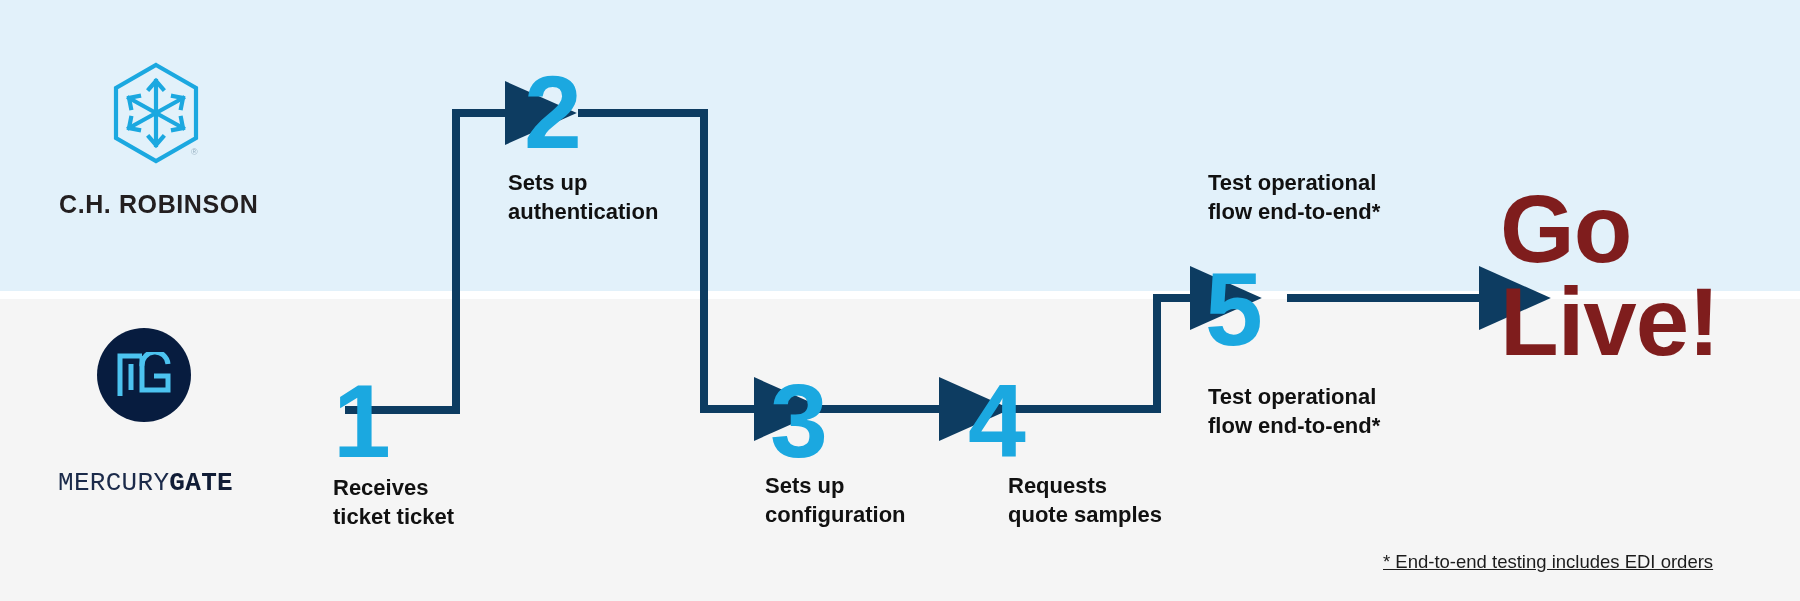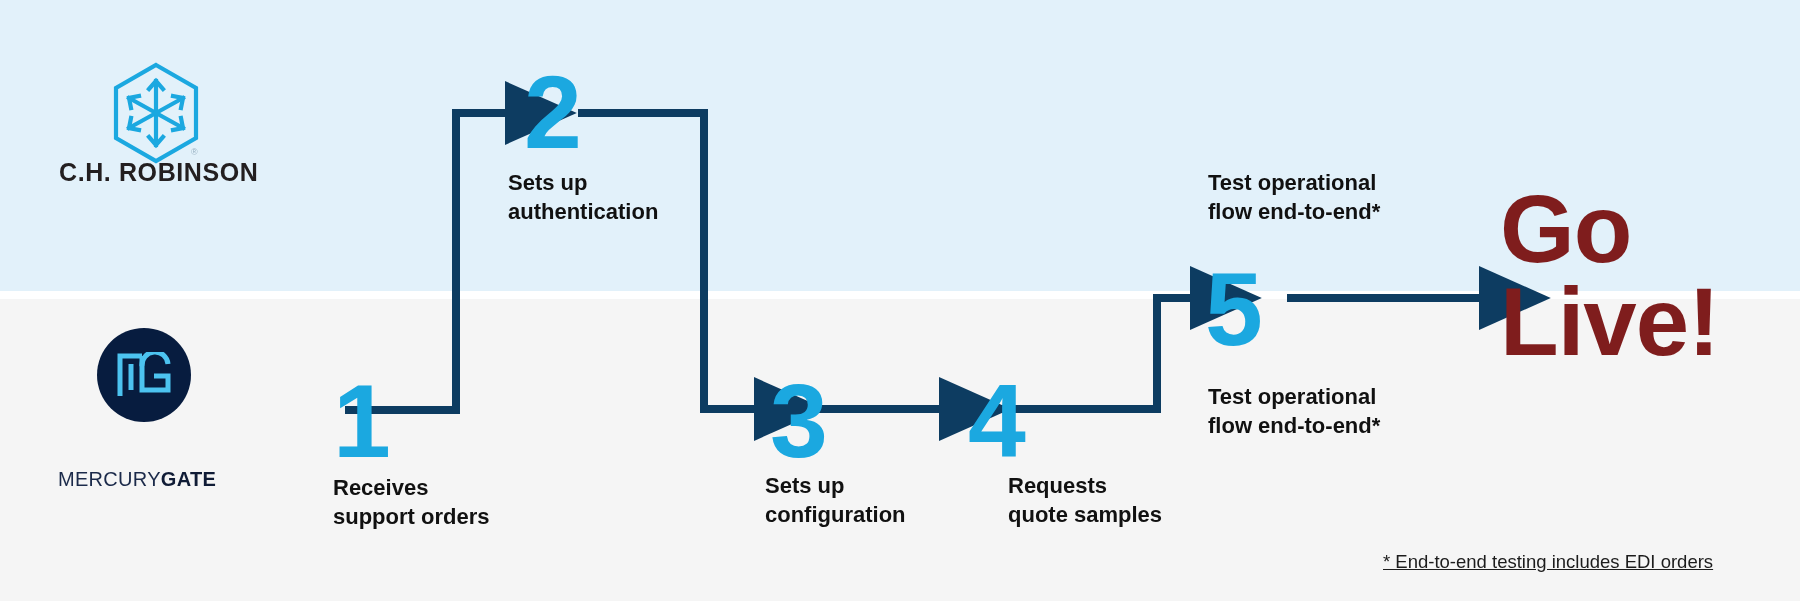--- a/index.html
+++ b/index.html
@@ -53,33 +53,34 @@
     font-family:"Liberation Sans","DejaVu Sans",sans-serif;
   }
   
   .chr-wordmark{
     position:absolute;
     color:#231f20;
     font-weight:700;
     font-size:25px;
     letter-spacing:0.6px;
     font-family:"Liberation Sans","DejaVu Sans",sans-serif;
+    margin-top:32px;
   }
   
   .mg-circle{
     position:absolute;
     width:94px;height:94px;border-radius:50%;
     background:#071c3f;
   }
   .mg-wordmark{
     position:absolute;
-    font-size:20px;
+    font-size:26px;
     letter-spacing:0.3px;
     color:#1b2a4a;
-    font-family:Liberation Sans, sans-serif;
+    font-family:Liberation Mono, monospace;
     white-space:nowrap;
   }
   .mg-wordmark .light{font-weight:400;}
   .mg-wordmark .bold{font-weight:700;color:#101c36;}
 
   svg.overlay{position:absolute;left:0;top:0;width:1800px;height:601px;pointer-events:none;}
   svg.logo{position:absolute;}
 </style>
 </head>
 <body>
@@ -147,21 +148,21 @@
       <path d="M745,409 L942,409" marker-end="url(#arrowhead)"></path>
 
       <path d="M900,409 L1157,409 L1157,298 L1193,298" marker-end="url(#arrowhead)"></path>
 
       <path d="M1287,298 L1482,298" marker-end="url(#arrowhead)"></path>
     </g>
   </svg>
 
   <div class="stepnum" style="left:333px;top:369px;">1</div>
   <div class="steplabel" style="left:333px;top:473px;">Receives
-support orders</div>
+ticket ticket</div>
 
   <div class="stepnum" style="left:524px;top:60px;">2</div>
   <div class="steplabel" style="left:508px;top:168px;">Sets up
 authentication</div>
 
   <div class="stepnum" style="left:770px;top:369px;">3</div>
   <div class="steplabel" style="left:765px;top:471px;">Sets up
 configuration</div>
 
   <div class="stepnum" style="left:968px;top:369px;">4</div>

